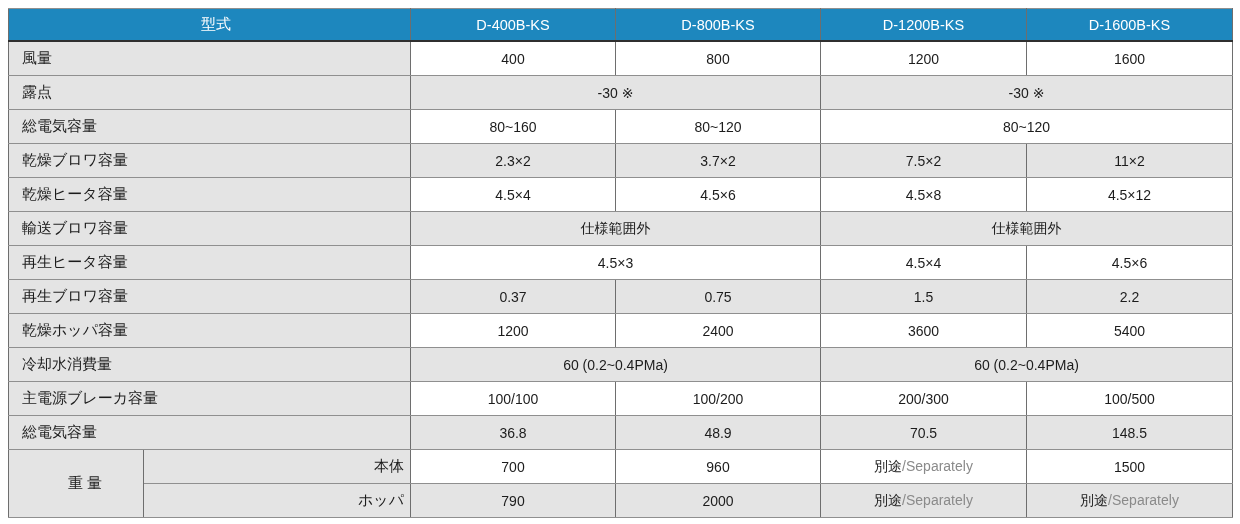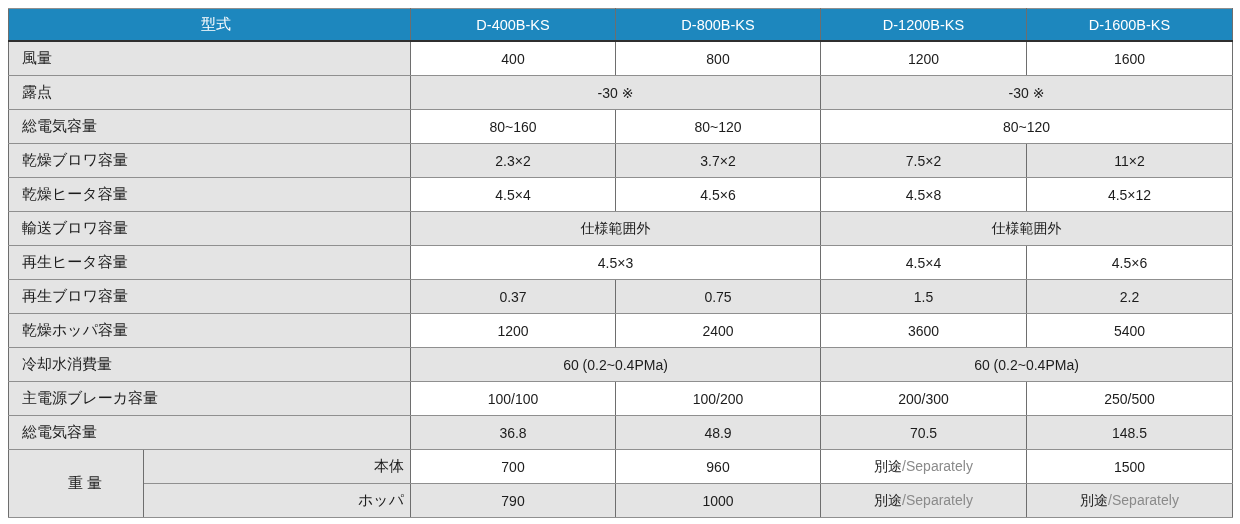--- a/index.html
+++ b/index.html
@@ -167,40 +167,40 @@
         <tr class="shade">
           <th class="rowlabel" colspan="2">冷却水消費量</th>
           <td colspan="2">60 (0.2~0.4PMa)</td>
           <td colspan="2">60 (0.2~0.4PMa)</td>
         </tr>
         <tr class="plain">
           <th class="rowlabel" colspan="2">主電源ブレーカ容量</th>
           <td colspan="1">100/100</td>
           <td colspan="1">100/200</td>
           <td colspan="1">200/300</td>
-          <td colspan="1">250/500</td>
+          <td colspan="1">100/500</td>
         </tr>
         <tr class="shade">
           <th class="rowlabel" colspan="2">総電気容量</th>
           <td colspan="1">36.8</td>
           <td colspan="1">48.9</td>
           <td colspan="1">70.5</td>
           <td colspan="1">148.5</td>
         </tr>
         <tr class="plain">
           <th class="grouplabel" rowspan="2">重 量</th>
           <th class="sublabel">本体</th>
           <td colspan="1">700</td>
           <td colspan="1">960</td>
           <td colspan="1"><span>別途</span><span class="muted">/Separately</span></td>
           <td colspan="1">1500</td>
         </tr>
         <tr class="shade">
           <th class="sublabel">ホッパ</th>
           <td colspan="1">790</td>
-          <td colspan="1">1000</td>
+          <td colspan="1">2000</td>
           <td colspan="1"><span>別途</span><span class="muted">/Separately</span></td>
           <td colspan="1"><span>別途</span><span class="muted">/Separately</span></td>
         </tr>
       </tbody>
   </table>
   <div class="footnote">※ 発生露点は使用環境により異なります。</div>
 </div>
 
 </body></html>

